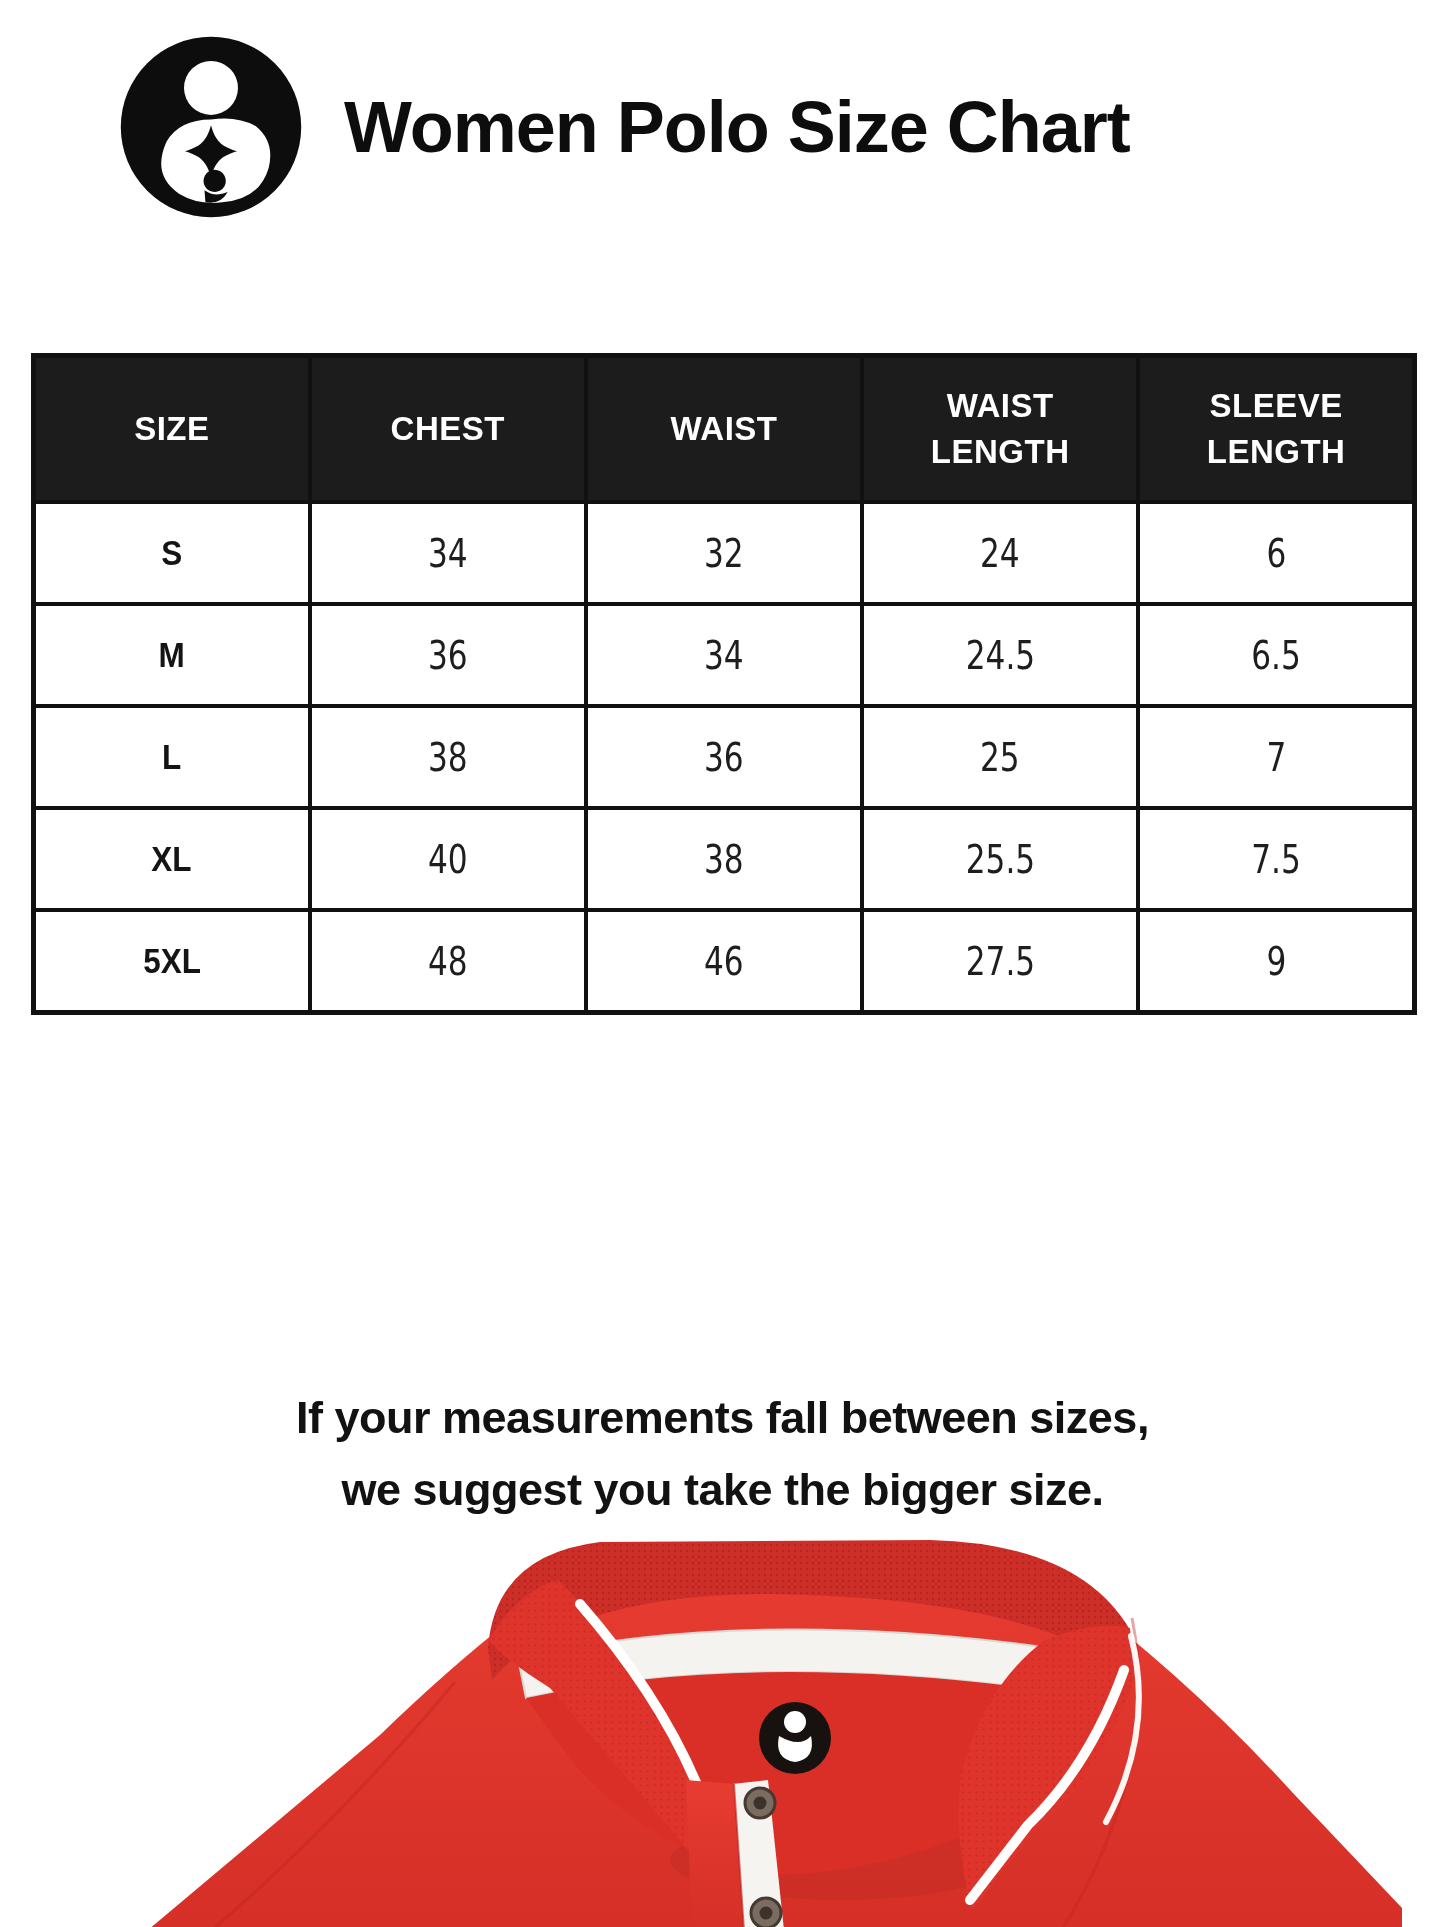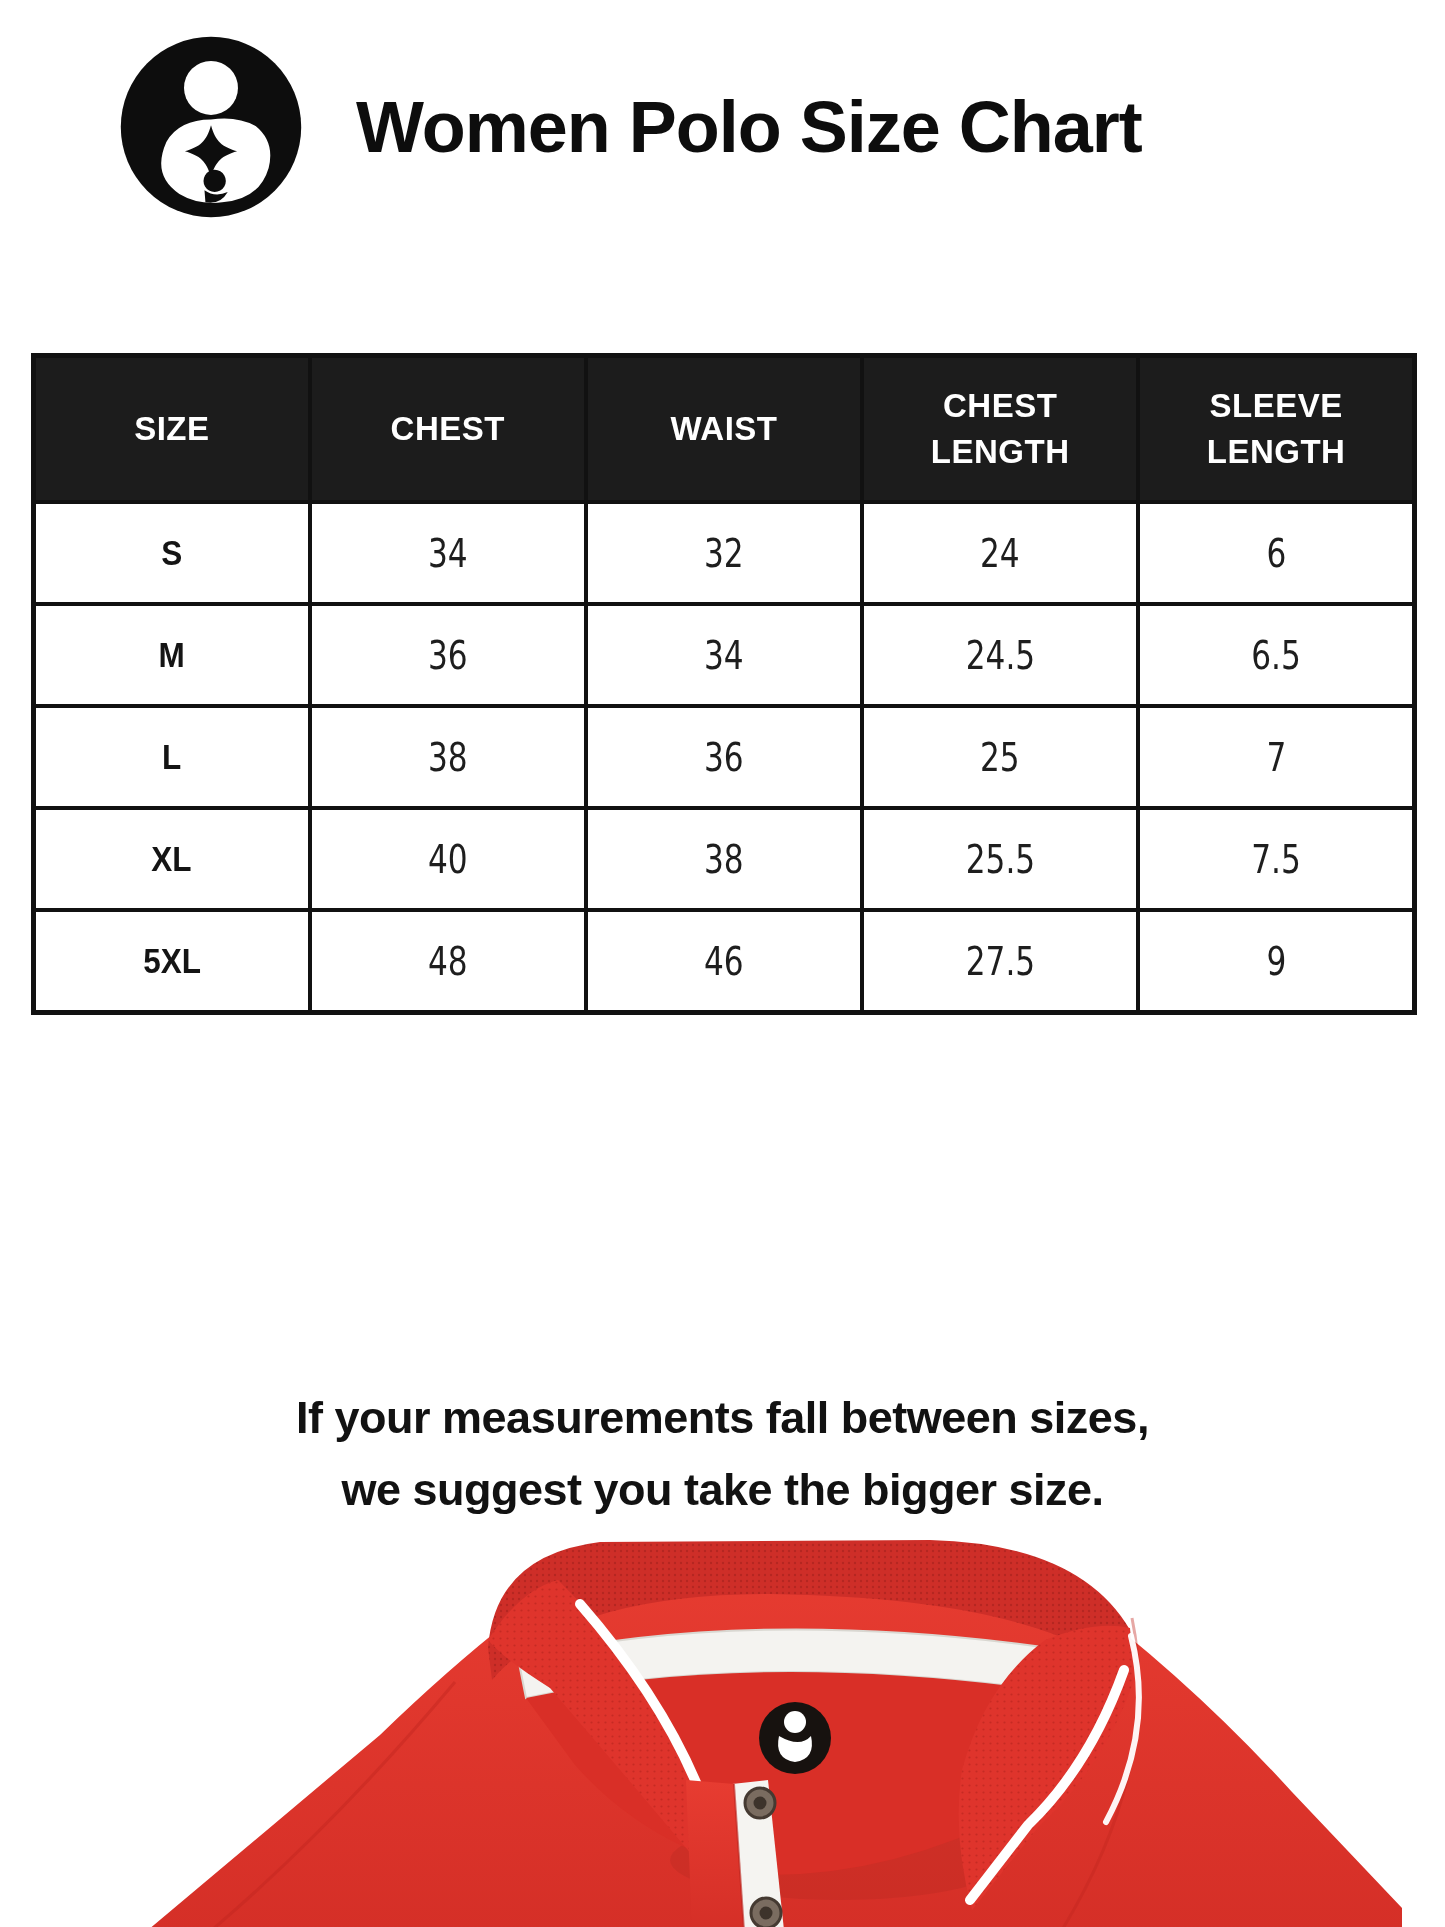--- a/index.html
+++ b/index.html
@@ -1,20 +1,20 @@
 <!DOCTYPE html>
 <html><head>
 <meta charset="utf-8">
 <style>
   html,body{margin:0;padding:0;background:#ffffff;}
   body{width:1445px;height:1927px;position:relative;overflow:hidden;
        font-family:"Liberation Sans", sans-serif;color:#111;}
 
   
-  .header{position:absolute;left:118px;top:34px;display:flex;align-items:center;gap:52px;}
+  .header{position:absolute;left:118px;top:34px;display:flex;align-items:center;gap:40px;}
   .logo{width:186px;height:186px;flex:0 0 auto;}
   .title{font-size:72px;font-weight:800;letter-spacing:-1px;color:#0d0d0d;white-space:nowrap;}
 
   
   .tbl-wrap{position:absolute;left:31px;top:313px;width:1386px;margin-top:40px;}
   table.size-chart{width:100%;border-collapse:collapse;table-layout:fixed;background:#fff;}
   table.size-chart th,table.size-chart td{border:4px solid #111;text-align:center;vertical-align:middle;}
   table.size-chart{border:5px solid #111;}
   th.col-h{background:#1c1c1c;color:#fff;height:142px;font-size:33px;font-weight:700;
            letter-spacing:.5px;line-height:1.4;padding:0 30px;}
@@ -45,21 +45,21 @@
   <div class="title">Women Polo Size Chart</div>
 </div>
 
 <div class="tbl-wrap">
 <table class="size-chart">
   <thead>
     <tr>
       <th class="col-h">SIZE</th>
       <th class="col-h">CHEST</th>
       <th class="col-h">WAIST</th>
-      <th class="col-h">CHEST LENGTH</th>
+      <th class="col-h">WAIST LENGTH</th>
       <th class="col-h">SLEEVE LENGTH</th>
     </tr>
   </thead>
   <tbody>
     <tr>
       <td><span class="size-label">S</span></td>
       <td><span class="num">34</span></td>
       <td><span class="num">32</span></td>
       <td><span class="num">24</span></td>
       <td><span class="num">6</span></td>

